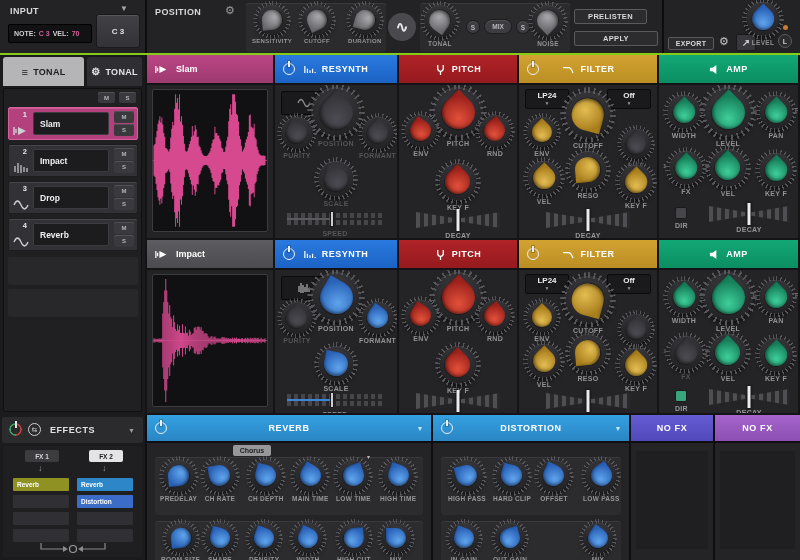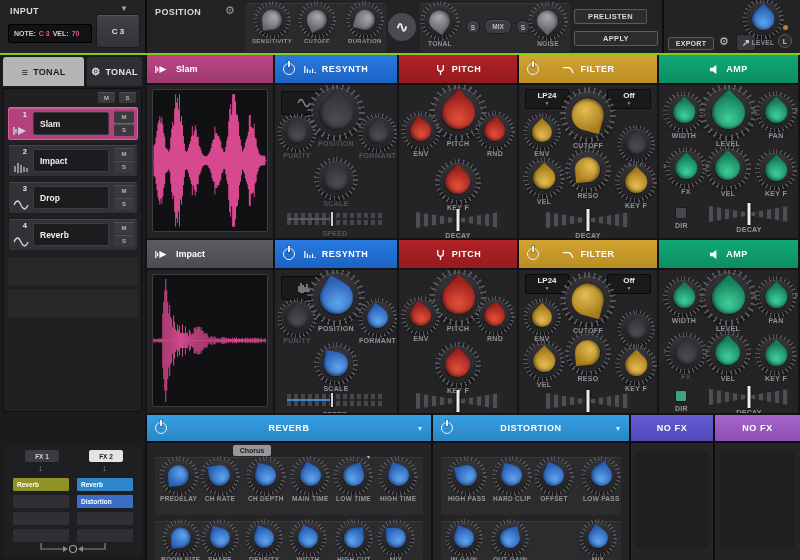--- a/index.html
+++ b/index.html
@@ -869,20 +869,27 @@
             </div>
             <div class="kl">DECAY</div>
           </div>
       </div>
     </div>
   </div>
 
   <div id="bottom">
 
     <div class="bcol" style="width:145px;background:#1b1b1e">
+      <div style="position:absolute;left:2px;top:2px;width:141px;height:26px;background:#2b2b2e;border-radius:2px;display:flex;align-items:center;justify-content:center">
+        <span class="fxpwr" style="left:7px;top:6px"></span>
+          <span class="fxpline" style="left:12.5px;top:4px"></span>
+        <span class="abic" style="left:26px;top:6px">⇆</span>
+        <span style="font-size:9px;font-weight:bold;color:#e2e2e5;letter-spacing:.6px">EFFECTS</span>
+        <span style="position:absolute;right:8px;font-size:7px;color:#9a9a9e">▼</span>
+      </div>
       <div style="position:absolute;left:3px;top:31px;width:139px;height:111px;background:#1f1f22;border-radius:2px">
         <div class="fxchip" style="left:22px;top:4px;background:#3c3c40;color:#d5d5d8">
             <span>FX 1</span>
           </div>
         <div class="fxchip" style="left:86px;top:4px;background:#e4e4e6;color:#1c1c1e">
             <span>FX 2</span>
           </div>
         <span class="downar" style="left:35px;top:17px">↓</span>
         <span class="downar" style="left:99px;top:17px">↓</span>
         <div class="slot" style="left:10px;top:32px;background:#8f9222">

